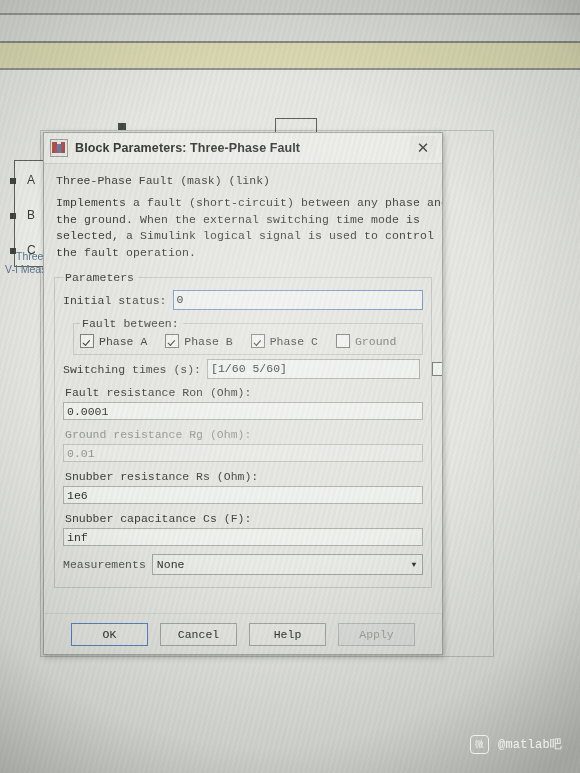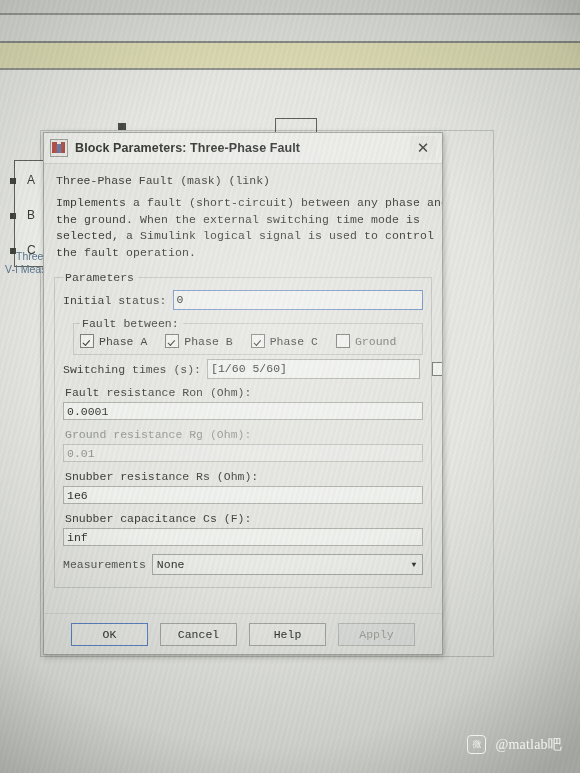--- a/index.html
+++ b/index.html
@@ -307,23 +307,23 @@
   }
   #wm-badge {
     width: 17px; height: 17px;
     border: 1.6px solid #f0f1ee;
     border-radius: 4px;
     display: flex; align-items: center; justify-content: center;
     font-size: 9px; color: #f0f1ee;
     font-family: "DejaVu Sans", sans-serif;
   }
   #wm-text {
-    font-size: 14px;
+    font-size: 12px;
     color: #f2f3f0;
-    font-family: Liberation Serif, serif;
+    font-family: Liberation Mono, monospace;
     letter-spacing: .2px;
   }
 </style>
 </head>
 <body>
 
 <div id="screen">
 
   <div class="band" id="band-top"></div>
   <div class="band" id="band-rule1"></div>

